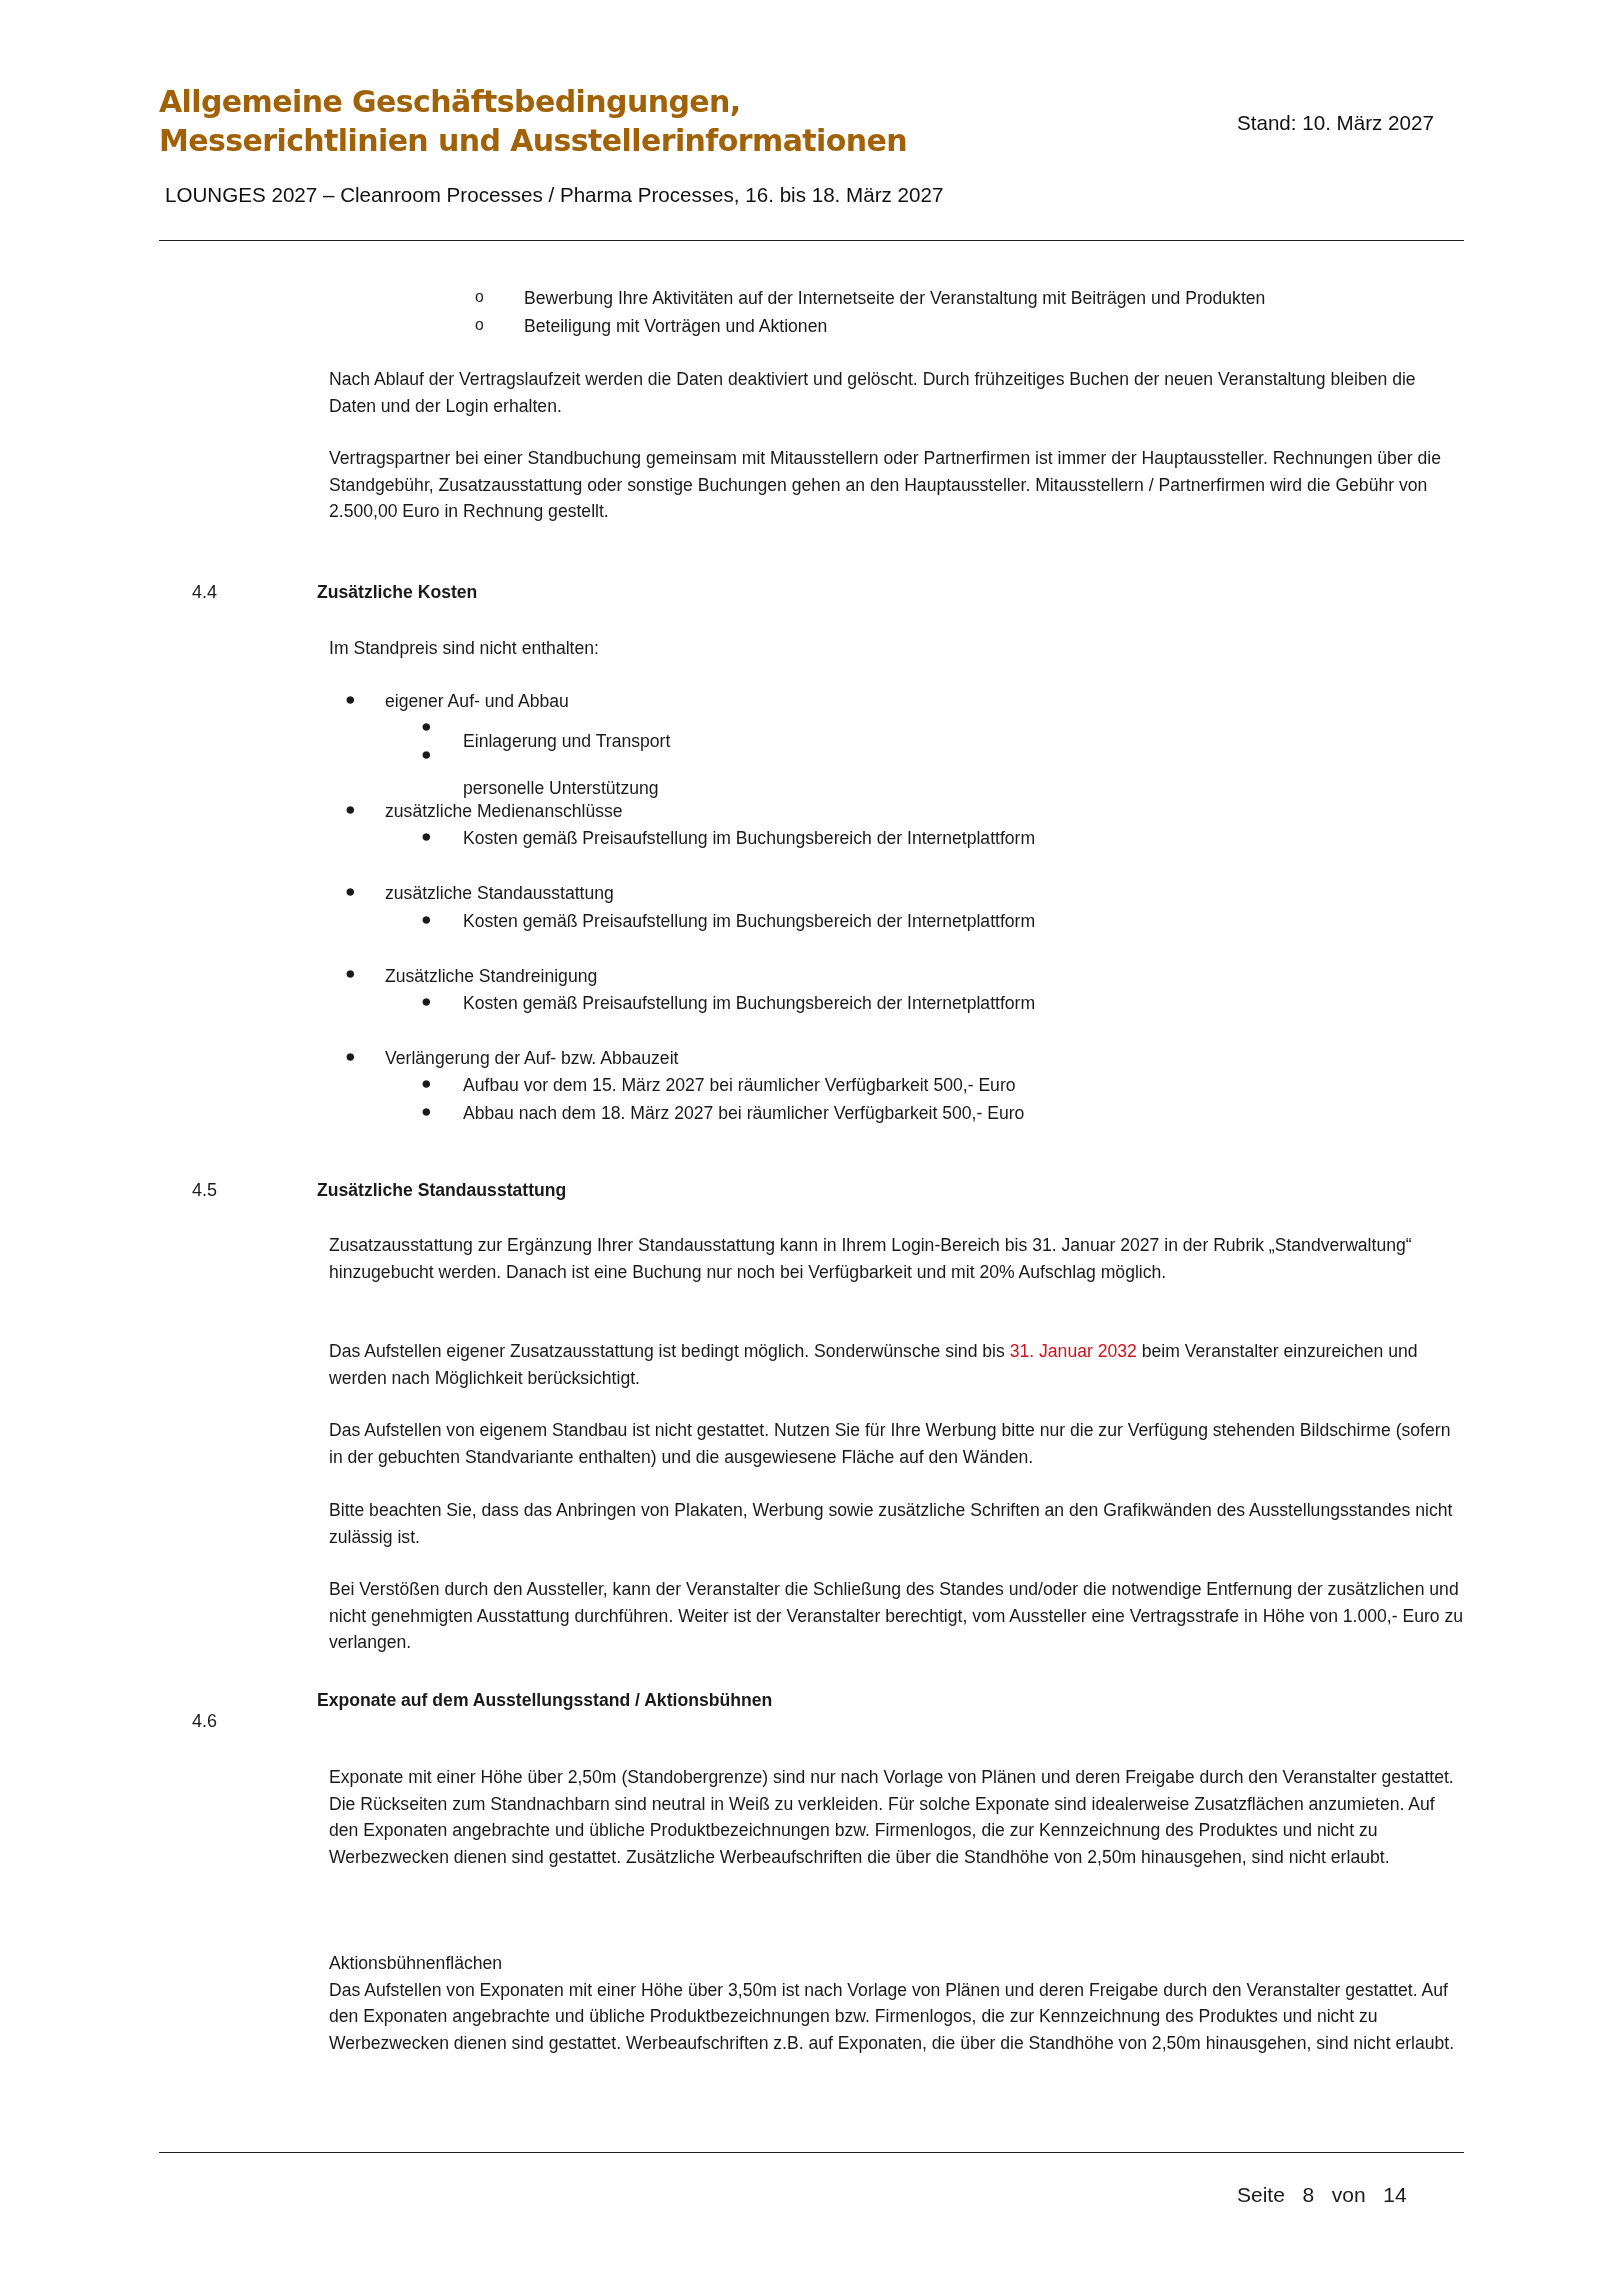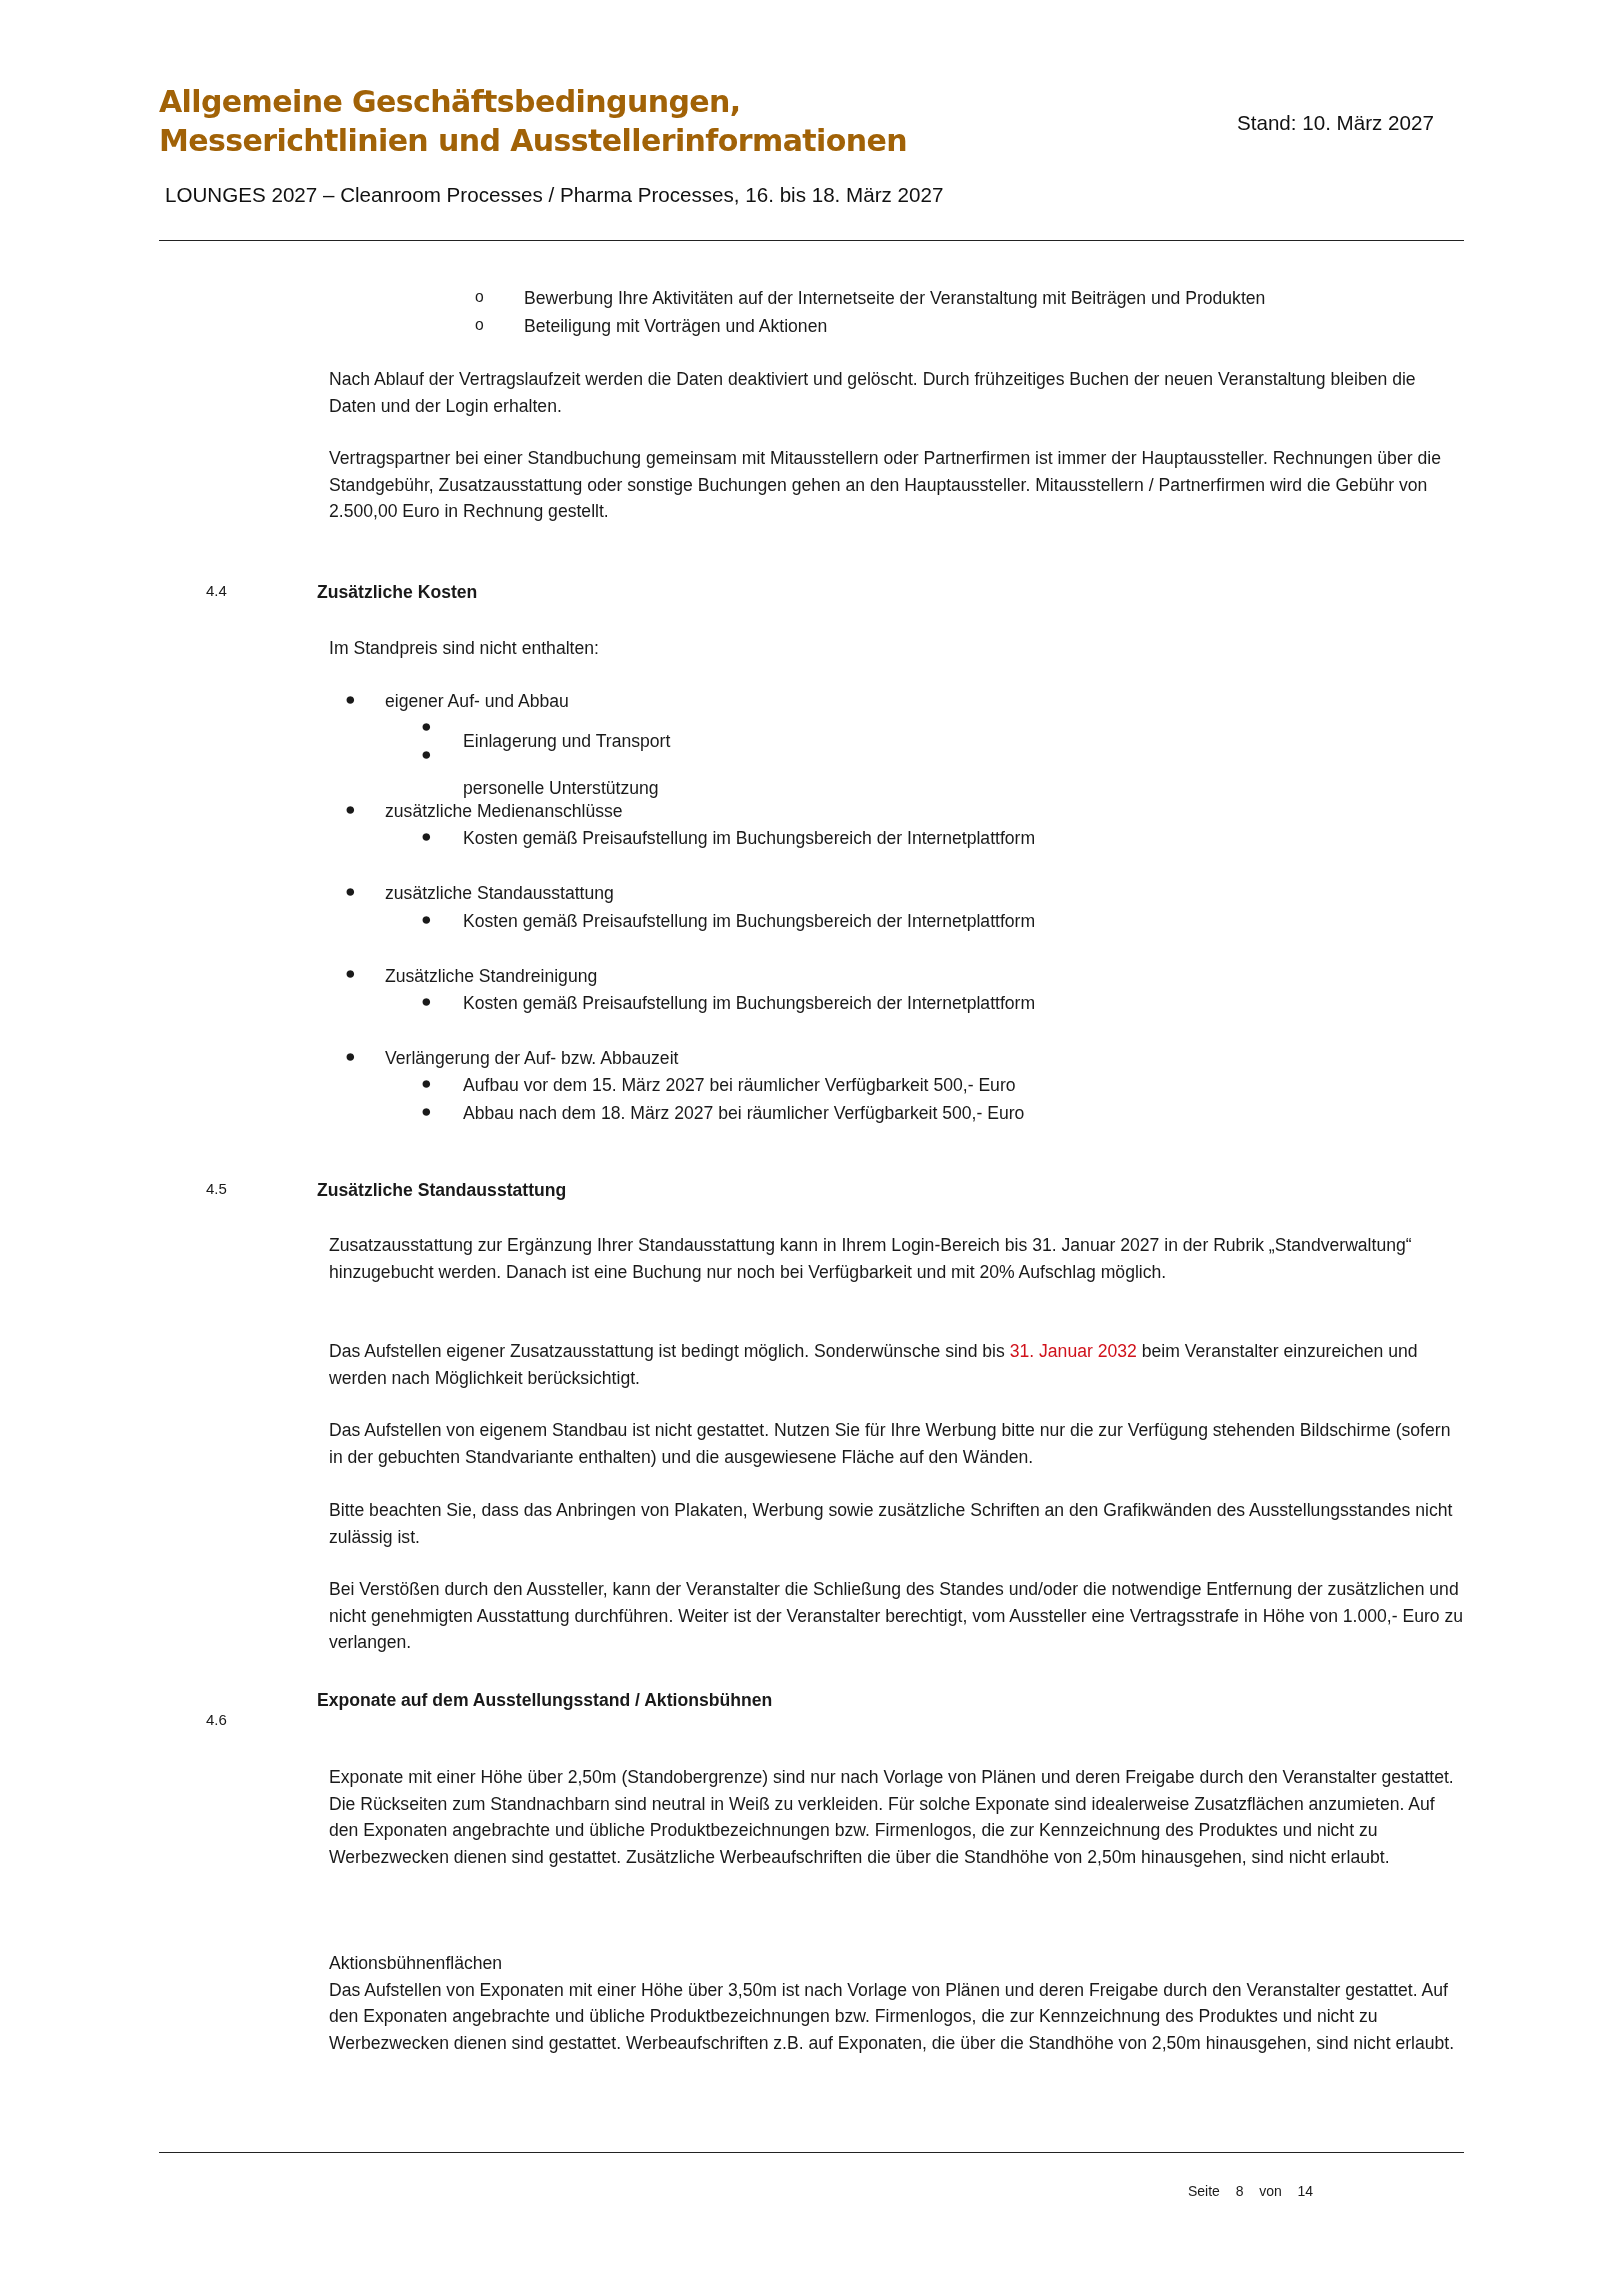--- a/index.html
+++ b/index.html
@@ -7,31 +7,31 @@
          font-family:"Liberation Sans", sans-serif; color:#1a1a1a; }
   .abs { position:absolute; white-space:nowrap; }
   .title { left:159px; font-family:"DejaVu Sans", sans-serif; font-weight:bold;
            font-size:30px; color:#a16207; letter-spacing:-0.6px; }
   .stand { font-size:20.6px; color:#111; }
   .subtitle { left:165px; top:183px; font-size:20.6px; color:#111; }
   .rule { position:absolute; left:159px; width:1305px; height:0; border-top:1.5px solid #222; }
   .txt { font-size:17.6px; line-height:26.5px; color:#1a1a1a; }
   .para { left:329px; width:1137px; white-space:normal; }
   .para p { margin:0; }
-  .num { left:206px; font-size:15px; }
+  .num { left:192px; font-size:18px; }
   .head { left:317px; font-size:17.6px; font-weight:bold; }
   .red { color:#d0121b; }
   .bul { font-size:17.6px; }
   .dot1 { left:345px; }
   .dot2 { left:421px; }
   .circ { left:475px; font-size:15.7px; }
   .l1 { left:385px; }
   .l2 { left:463px; }
   .lc { left:524px; }
-  .footer { left:1188px; top:2183px; font-size:14px; word-spacing:11.8px; }
+  .footer { left:1237px; top:2183px; font-size:21px; word-spacing:11.8px; }
 </style>
 </head>
 <body>
 
 <div class="abs title" style="top:84px;">Allgemeine Geschäftsbedingungen,</div>
 <div class="abs title" style="top:123px;">Messerichtlinien und Ausstellerinformationen</div>
 <div class="abs stand" style="left:1237px; top:111px;">Stand: 10. März 2027</div>
 <div class="abs subtitle">LOUNGES 2027 – Cleanroom Processes / Pharma Processes, 16. bis 18. März 2027</div>
 <div class="rule" style="top:240px;"></div>
 

